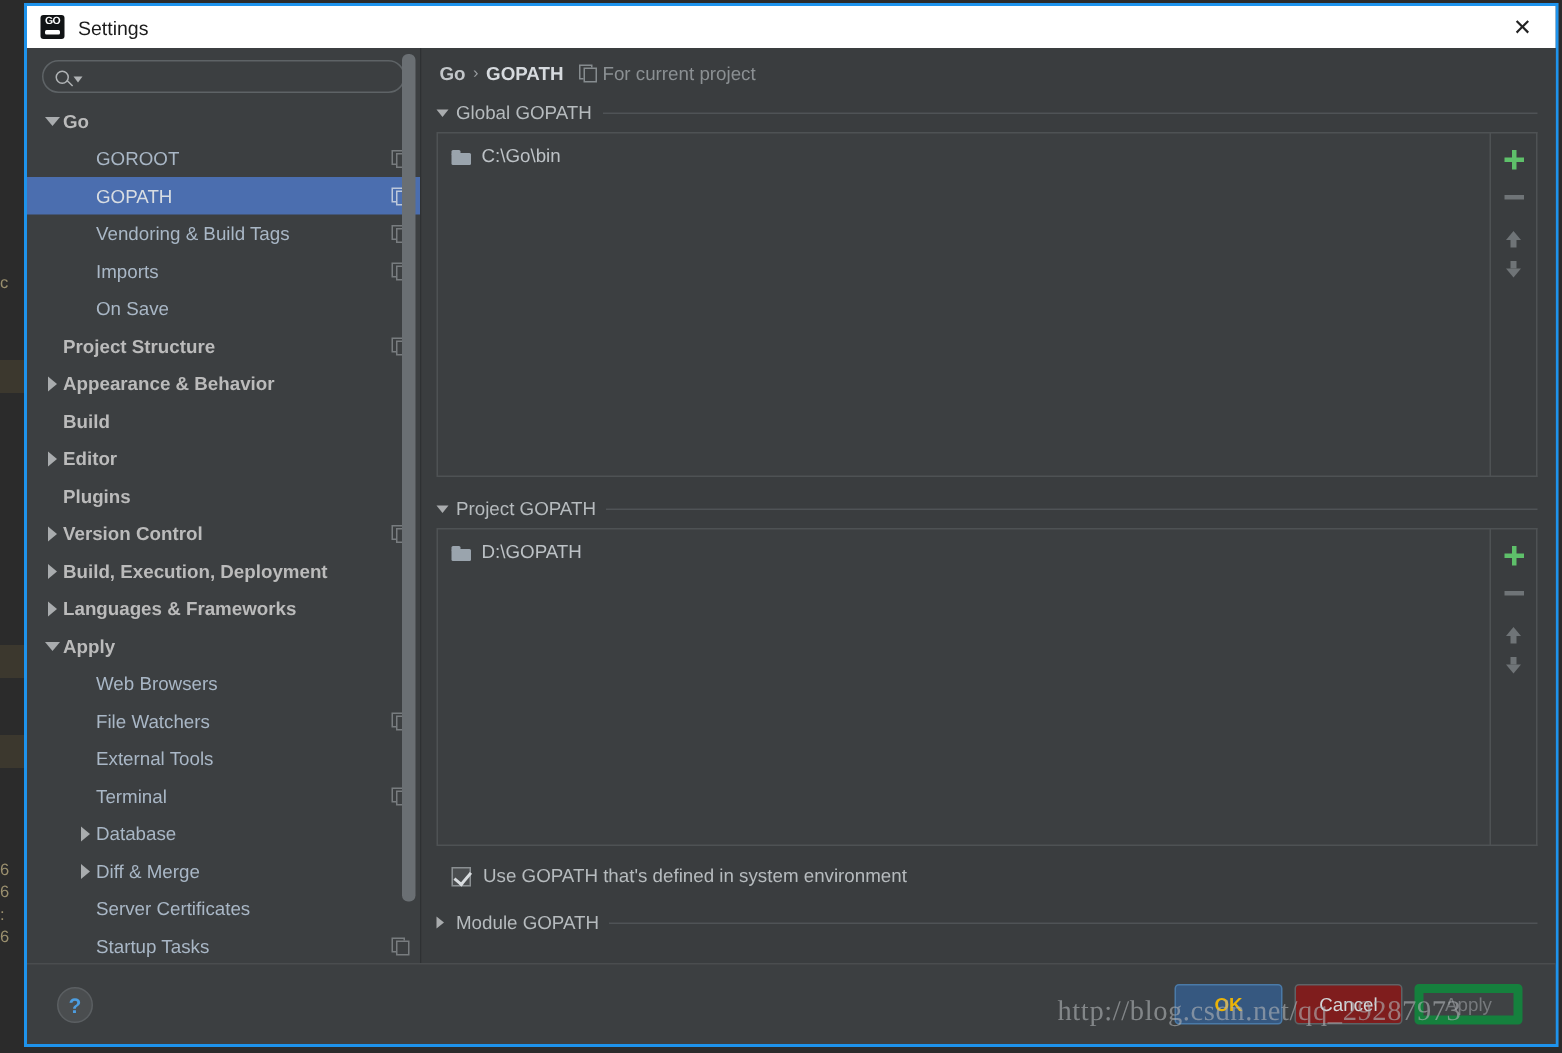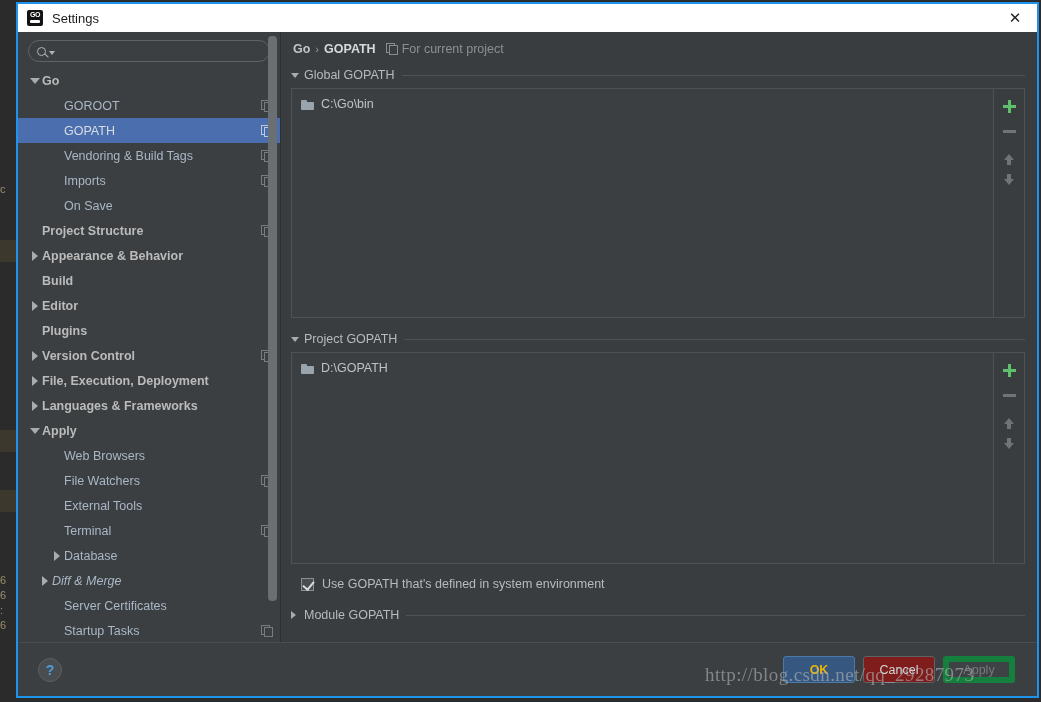--- a/index.html
+++ b/index.html
@@ -606,21 +606,21 @@
             <span class="twisty">
               <i class="tri-right"></i>
             </span>
             <span class="label">Version Control</span>
             <span class="copy-icon"></span>
           </div>
           <div class="tree-row group" style="padding-left: 10px;">
             <span class="twisty">
               <i class="tri-right"></i>
             </span>
-            <span class="label">File, Execution, Deployment</span>
+            <span class="label">Build, Execution, Deployment</span>
           </div>
           <div class="tree-row group" style="padding-left: 10px;">
             <span class="twisty">
               <i class="tri-right"></i>
             </span>
             <span class="label">Languages &amp; Frameworks</span>
           </div>
           <div class="tree-row group" style="padding-left: 10px;">
             <span class="twisty">
               <i class="tri-down"></i>
@@ -644,21 +644,21 @@
             <span class="twisty"></span>
             <span class="label">Terminal</span>
             <span class="copy-icon"></span>
           </div>
           <div class="tree-row" style="padding-left: 32px;">
             <span class="twisty">
               <i class="tri-right"></i>
             </span>
             <span class="label">Database</span>
           </div>
-          <div class="tree-row" style="padding-left: 20px; font-style: italic;">
+          <div class="tree-row" style="padding-left: 32px;">
             <span class="twisty">
               <i class="tri-right"></i>
             </span>
             <span class="label">Diff &amp; Merge</span>
           </div>
           <div class="tree-row" style="padding-left: 32px;">
             <span class="twisty"></span>
             <span class="label">Server Certificates</span>
           </div>
           <div class="tree-row" style="padding-left: 32px;">

